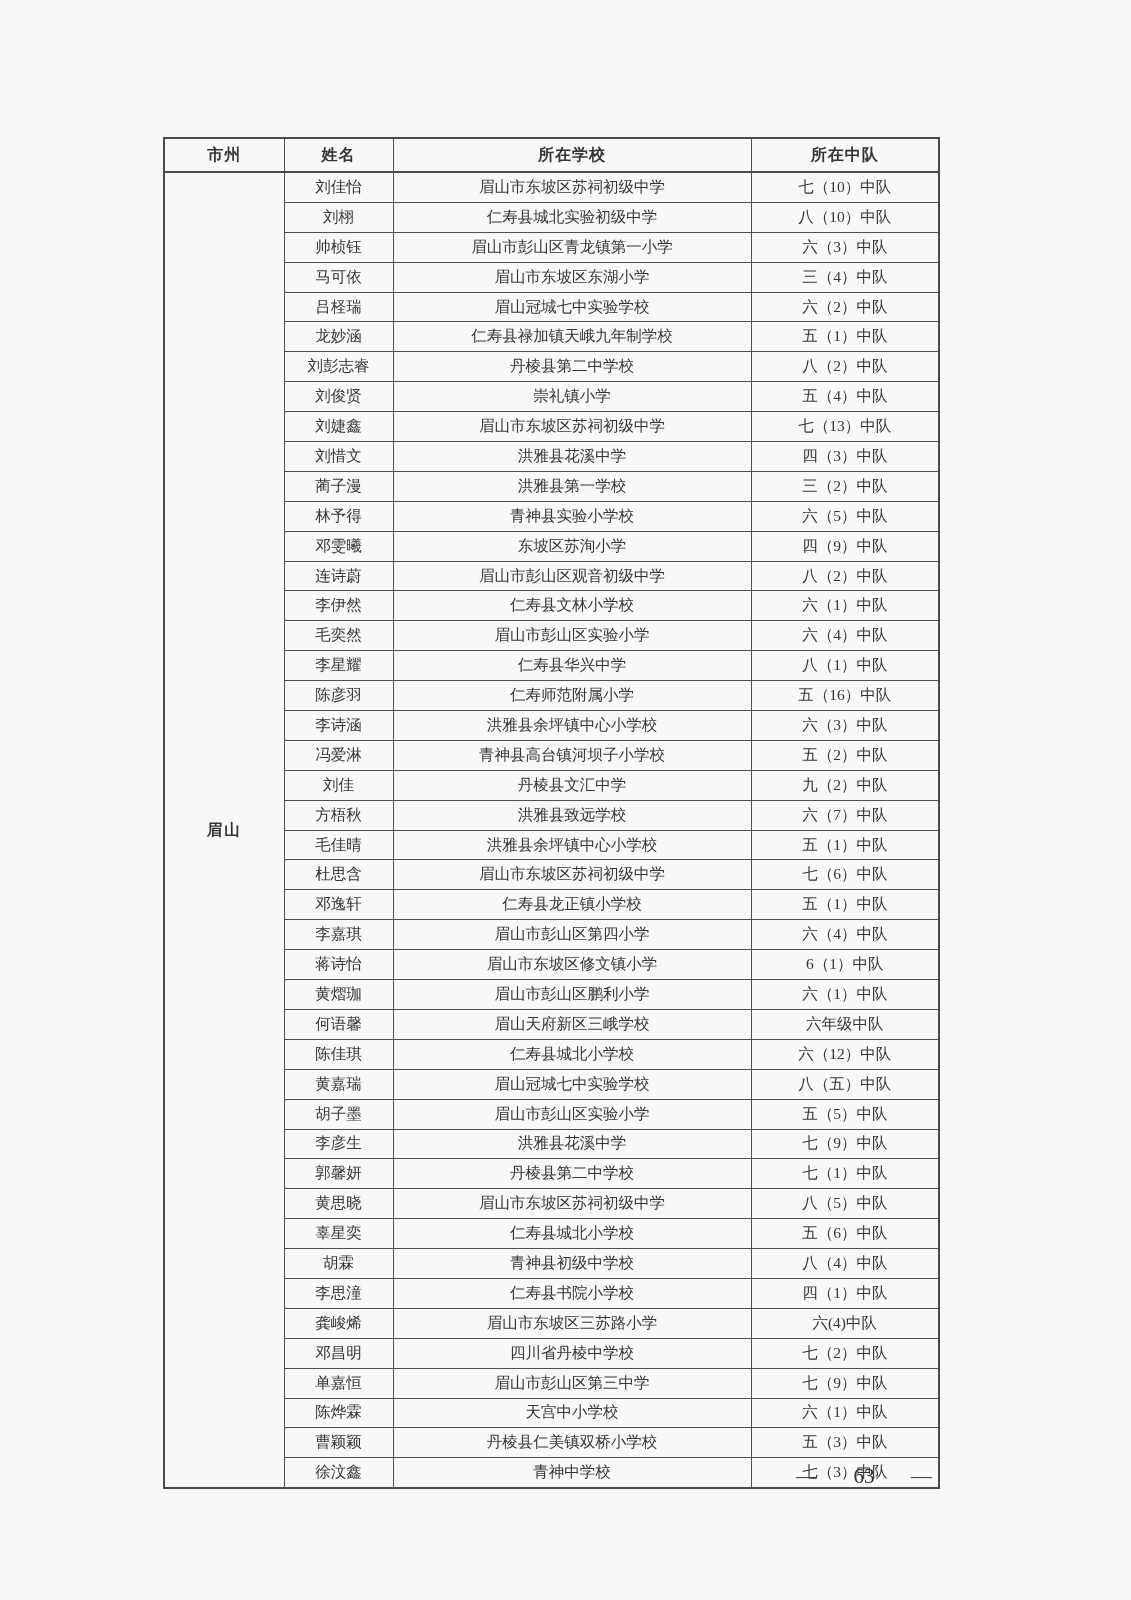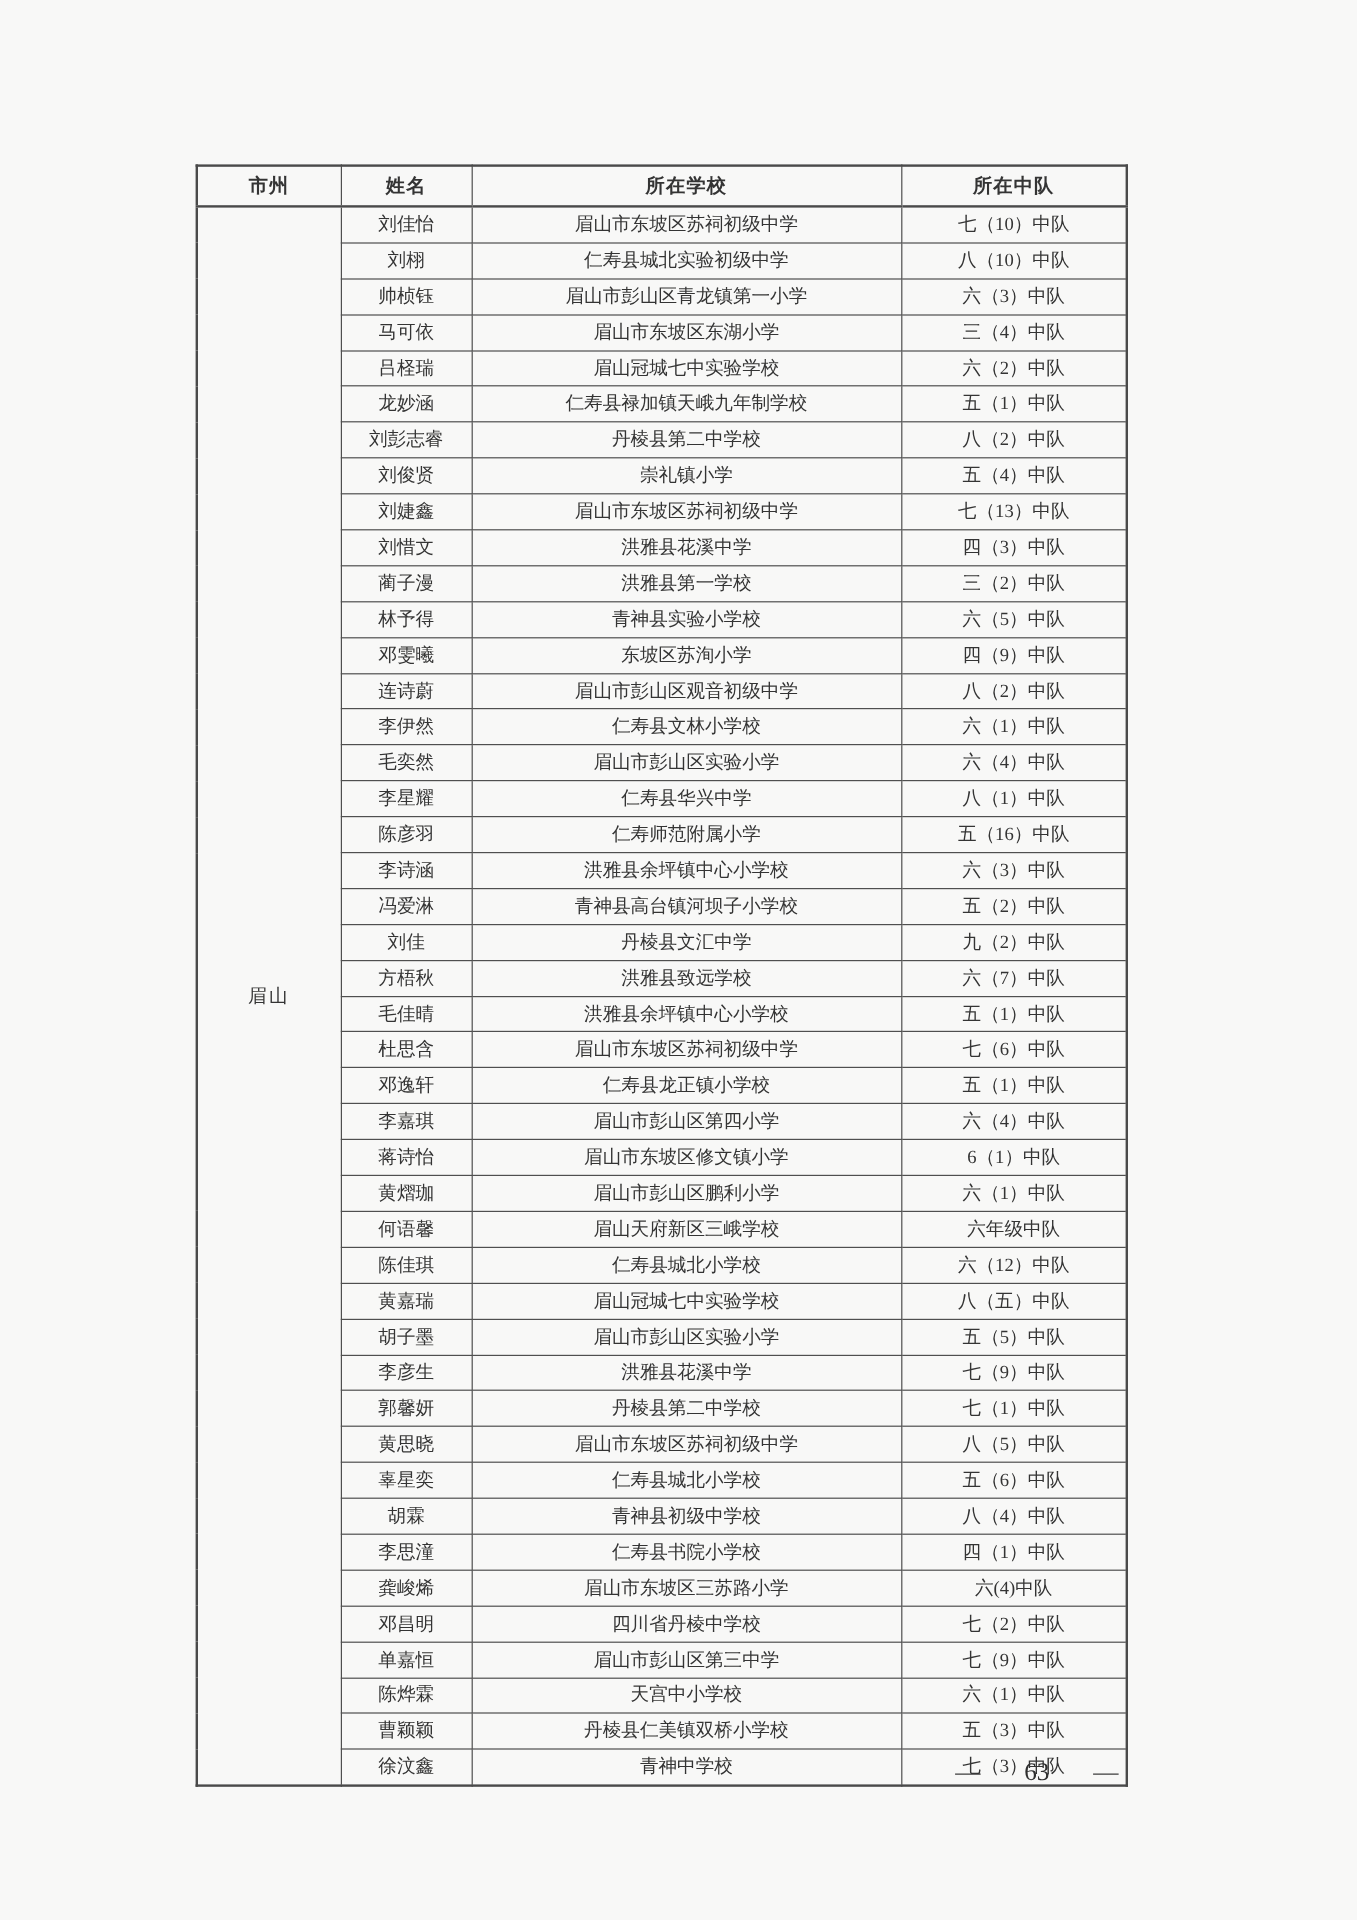--- a/index.html
+++ b/index.html
@@ -38,21 +38,21 @@
     font-weight: bold;
     font-size: 16px;
     border-bottom: 2px solid #4a4a4a;
     letter-spacing: 1px;
   }
   .doc-table tbody td {
     height: 28.9px;
     font-size: 15.5px;
   }
   .region-cell {
-    font-weight: normal;
+    font-weight: bold;
     font-size: 17px;
     letter-spacing: 2px;
   }
   .page-number {
     position: absolute;
     top: 1464px;
     left: 796px;
     width: 136px;
     display: flex;
     justify-content: space-between;

